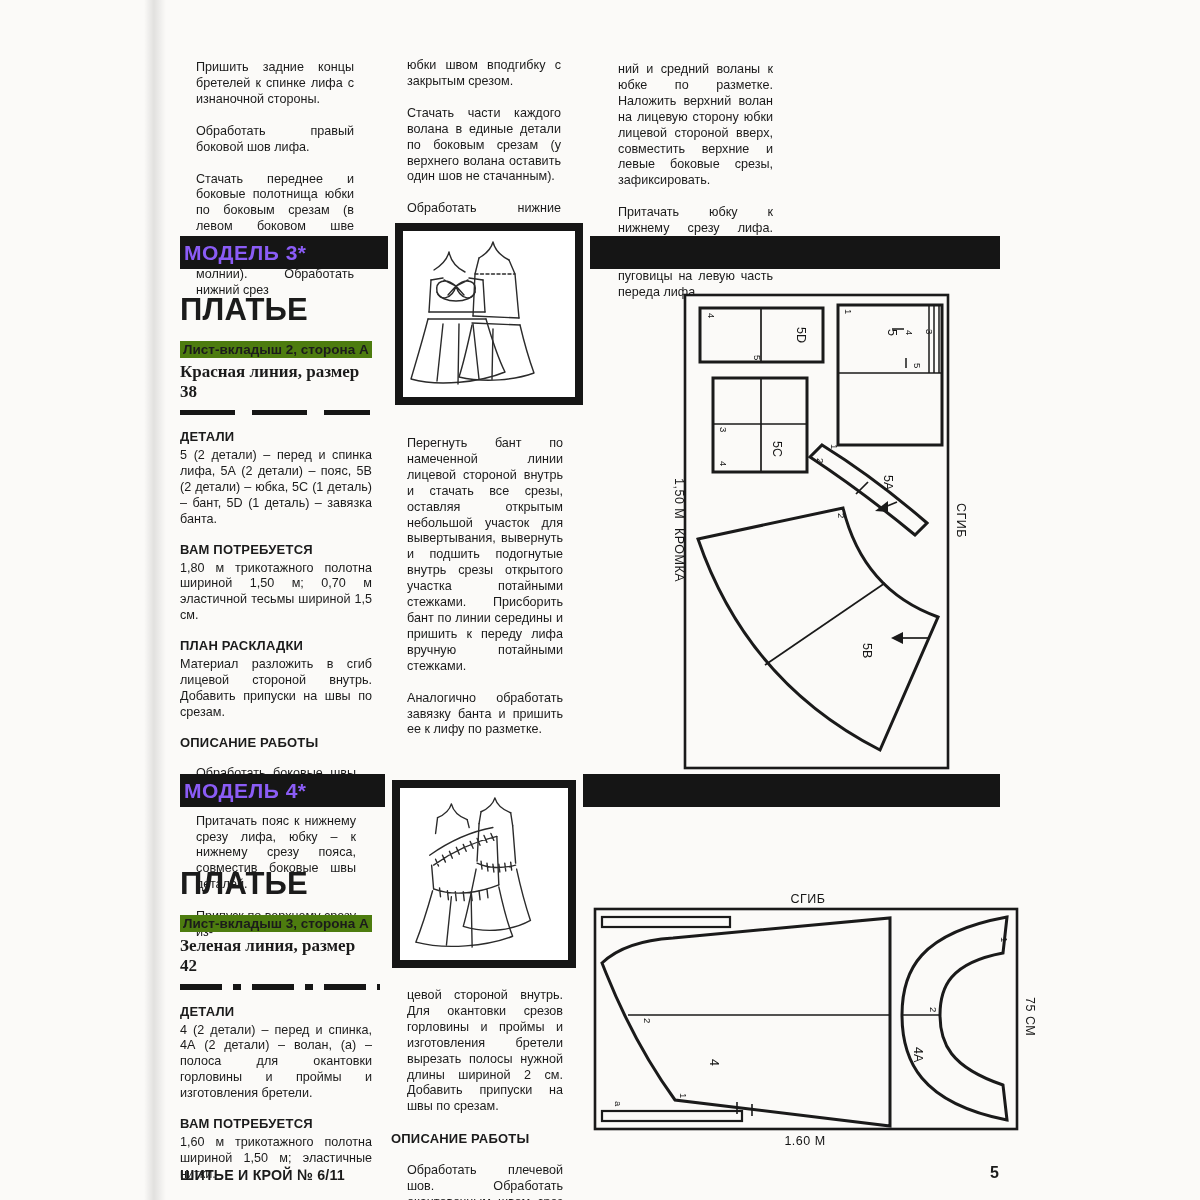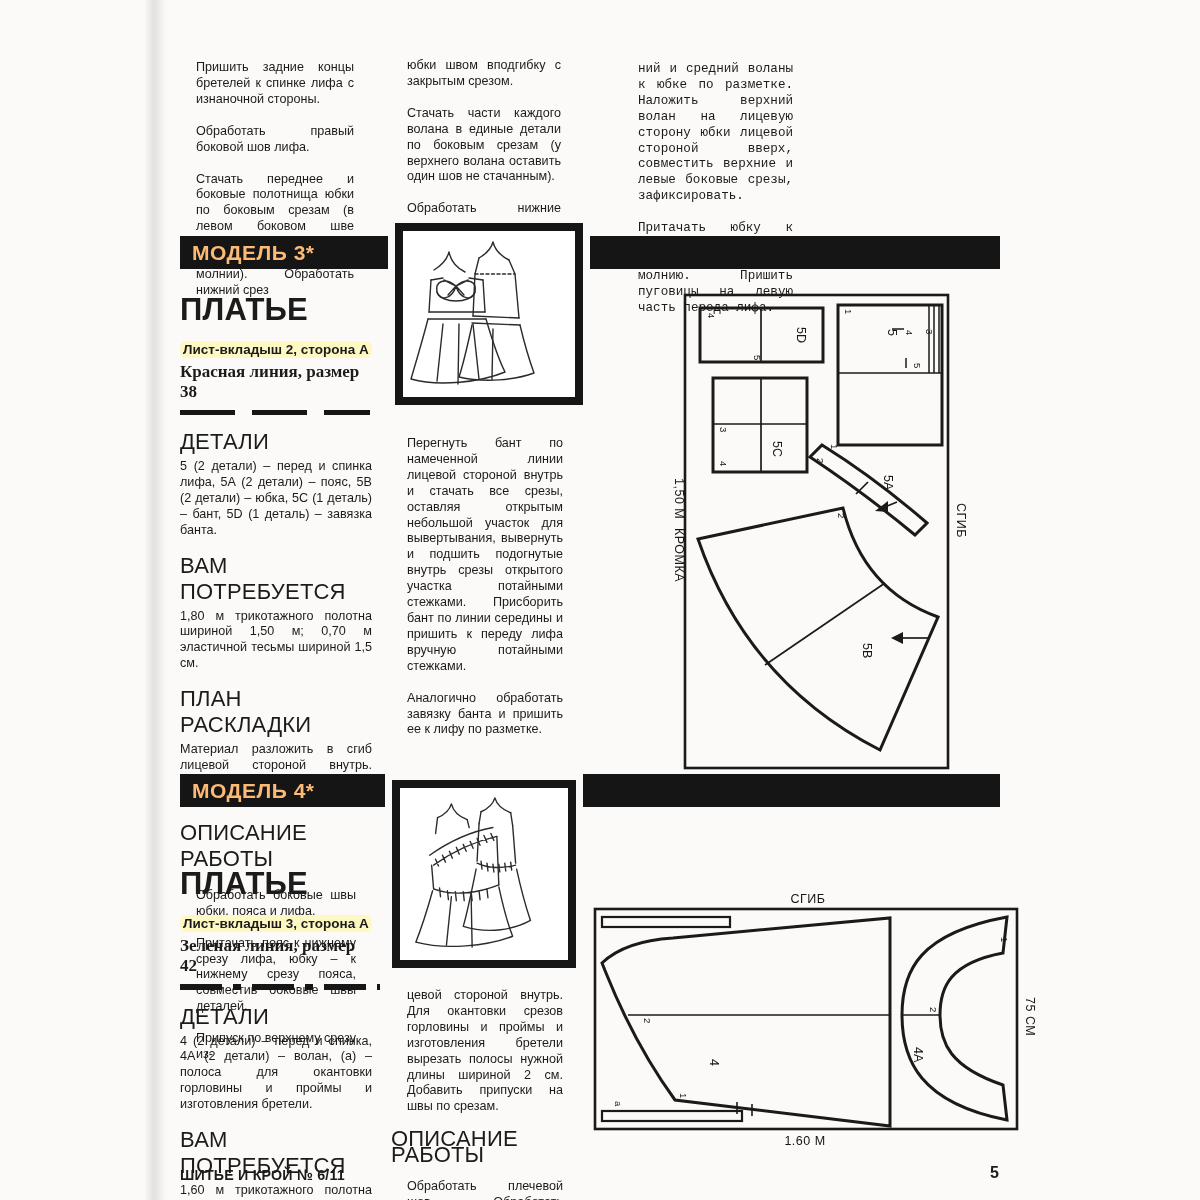--- a/index.html
+++ b/index.html
@@ -4,25 +4,25 @@
 <style>
   html,body{margin:0;padding:0;background:#e9e9e6;}
   .page{position:relative;width:1200px;height:1200px;background:#fbfaf8;overflow:hidden;
         font-family:"Liberation Sans",sans-serif;color:#1b1b1b;}
   .scan-edge{position:absolute;left:144px;top:0;width:22px;height:1200px;
         background:linear-gradient(90deg,rgba(0,0,0,0) 0,rgba(0,0,0,.10) 45%,rgba(0,0,0,0) 100%);}
   .col{position:absolute;}
   .body-text{font-size:12.6px;line-height:15.9px;text-align:justify;}
   .body-text p{margin:16px;}
   .h-platye{font-size:31px;font-weight:bold;margin:0 0 12px 0;letter-spacing:.2px;}
-  .sheet-hl{display:inline;background:#fef9c3;font-weight:bold;font-size:13.5px;line-height:18px;padding:1px 3px;border-radius:6px;}
+  .sheet-hl{display:inline;background:#4d7c0f;font-weight:bold;font-size:13.5px;line-height:18px;padding:1px 3px;}
   .line-info{font-weight:bold;font-size:17px;margin-top:3px;font-family:Liberation Serif, serif;}
-  .h-section{font-size:22px;font-weight:normal;margin:14px 0 4px 0;letter-spacing:.2px;}
-  .banner{position:absolute;left:180px;width:820px;height:33px;background:#151515;color:#fdba74;
-        display:flex;align-items:center;padding-left:12px;box-sizing:border-box;
+  .h-section{font-size:13px;font-weight:bold;margin:14px 0 4px 0;letter-spacing:.2px;}
+  .banner{position:absolute;left:180px;width:820px;height:33px;background:#151515;color:#8b5cf6;
+        display:flex;align-items:center;padding-left:4px;box-sizing:border-box;
         font-size:21px;font-weight:bold;letter-spacing:.5px;z-index:1;}
   .illus{position:absolute;background:#ffffff;border:8px solid #161616;
         box-shadow:0 0 0 7px #fbfaf8;z-index:2;}
   .sample-line-solid{width:190px;height:5px;margin:8px 0 2px 0;
         background:repeating-linear-gradient(90deg,#161616 0 55px,transparent 55px 72px);}
   .sample-line-dashdot{width:200px;height:5.5px;margin:8px 0 2px 0;
         background:repeating-linear-gradient(90deg,#161616 0 42px,transparent 42px 53px,#161616 53px 61px,transparent 61px 72px);}
   .diagram{position:absolute;}
   .dtxt{font-family:"Liberation Sans",sans-serif;fill:#151515;}
   .dnum{font-size:9.5px;}
@@ -41,21 +41,21 @@
   <div class="col body-text" style="left:180px;top:44px;width:190px;">
     <p>Пришить задние концы бретелей к спинке лифа с изнаночной стороны.</p>
     <p>Обработать правый боковой шов лифа.</p>
     <p>Стачать переднее и боковые полотнища юбки по боковым срезам (в левом боковом шве оставить не стачанным участок для застежки-молнии). Обработать нижний срез</p>
   </div>
   <div class="col body-text" style="left:391px;top:42px;width:186px;">
     <p>юбки швом вподгибку с закрытым срезом.</p>
     <p>Стачать части каждого волана в единые детали по боковым срезам (у верхнего волана оставить один шов не стачанным).</p>
     <p>Обработать нижние срезы воланов швом вподгибку с закрытым срезом. Присборить воланы по верхним срезам. Притачать ниж-</p>
   </div>
-  <div class="col body-text" style="left:622px;top:46px;width:187px;font-family:Liberation Mono, monospace;">
+  <div class="col body-text" style="left:602px;top:46px;width:187px;">
     <p>ний и средний воланы к юбке по разметке. Наложить верхний волан на лицевую сторону юбки лицевой стороной вверх, совместить верхние и левые боковые срезы, зафиксировать.</p>
     <p>Притачать юбку к нижнему срезу лифа. Притачать застежку-молнию. Пришить пуговицы на левую часть переда лифа.</p>
   </div>
 
   <div class="banner" style="top:236px;">
     <span>МОДЕЛЬ 3*</span>
   </div>
   <div class="illus" style="left:395px;top:223px;width:172px;height:166px;">
     <svg width="172" height="166" viewBox="0 0 172 160">
       <g stroke="#2b2b2b" stroke-width="1.4" fill="none" stroke-linecap="round">
@@ -79,21 +79,21 @@
   <div class="col" style="left:180px;top:292px;width:192px;">
     <div class="h-platye">ПЛАТЬЕ</div>
     <div><span class="sheet-hl">Лист-вкладыш 2, сторона А</span></div>
     <div class="line-info">Красная линия, размер 38</div>
     <div class="sample-line-solid"></div>
     <div class="h-section">ДЕТАЛИ</div>
     <div class="body-text">5 (2 детали) – перед и спинка лифа, 5А (2 детали) – пояс, 5В (2 детали) – юбка, 5С (1 деталь) – бант, 5D (1 деталь) – завязка банта.</div>
     <div class="h-section">ВАМ ПОТРЕБУЕТСЯ</div>
     <div class="body-text">1,80 м трикотажного полотна шириной 1,50 м; 0,70 м эластичной тесьмы шириной 1,5 см.</div>
     <div class="h-section">ПЛАН РАСКЛАДКИ</div>
-    <div class="body-text">Материал разложить в сгиб лицевой стороной внутрь. Красная припуски на швы по срезам.</div>
+    <div class="body-text">Материал разложить в сгиб лицевой стороной внутрь. Добавить припуски на швы по срезам.</div>
     <div class="h-section">ОПИСАНИЕ РАБОТЫ</div>
     <div class="body-text">
       <p>Обработать боковые швы юбки, пояса и лифа.</p>
       <p>Притачать пояс к нижнему срезу лифа, юбку – к нижнему срезу пояса, совместив боковые швы деталей.</p>
       <p>Припуск по верхнему срезу из-</p>
     </div>
   </div>
 
   <div class="col body-text" style="left:391px;top:420px;width:188px;">
     <p>Перегнуть бант по намеченной линии лицевой стороной внутрь и стачать все срезы, оставляя открытым небольшой участок для вывертывания, вывернуть и подшить подогнутые внутрь срезы открытого участка потайными стежками. Присборить бант по линии середины и пришить к переду лифа вручную потайными стежками.</p>

